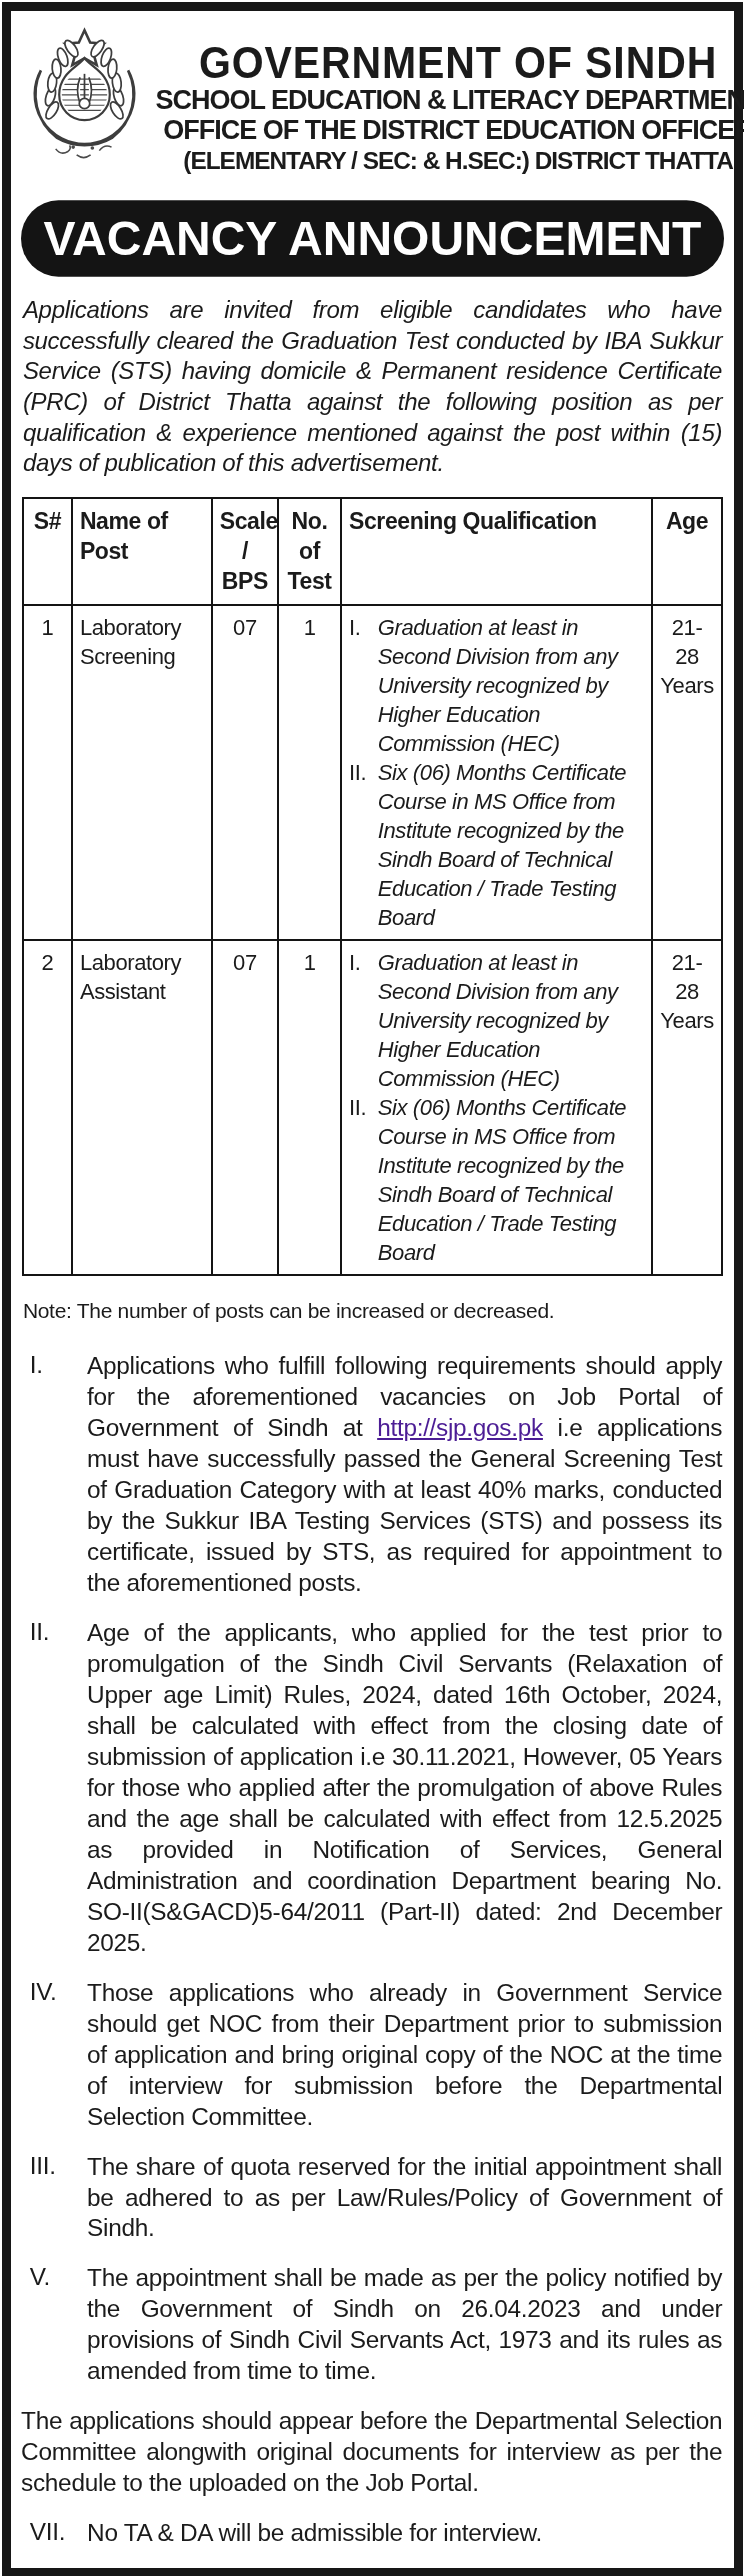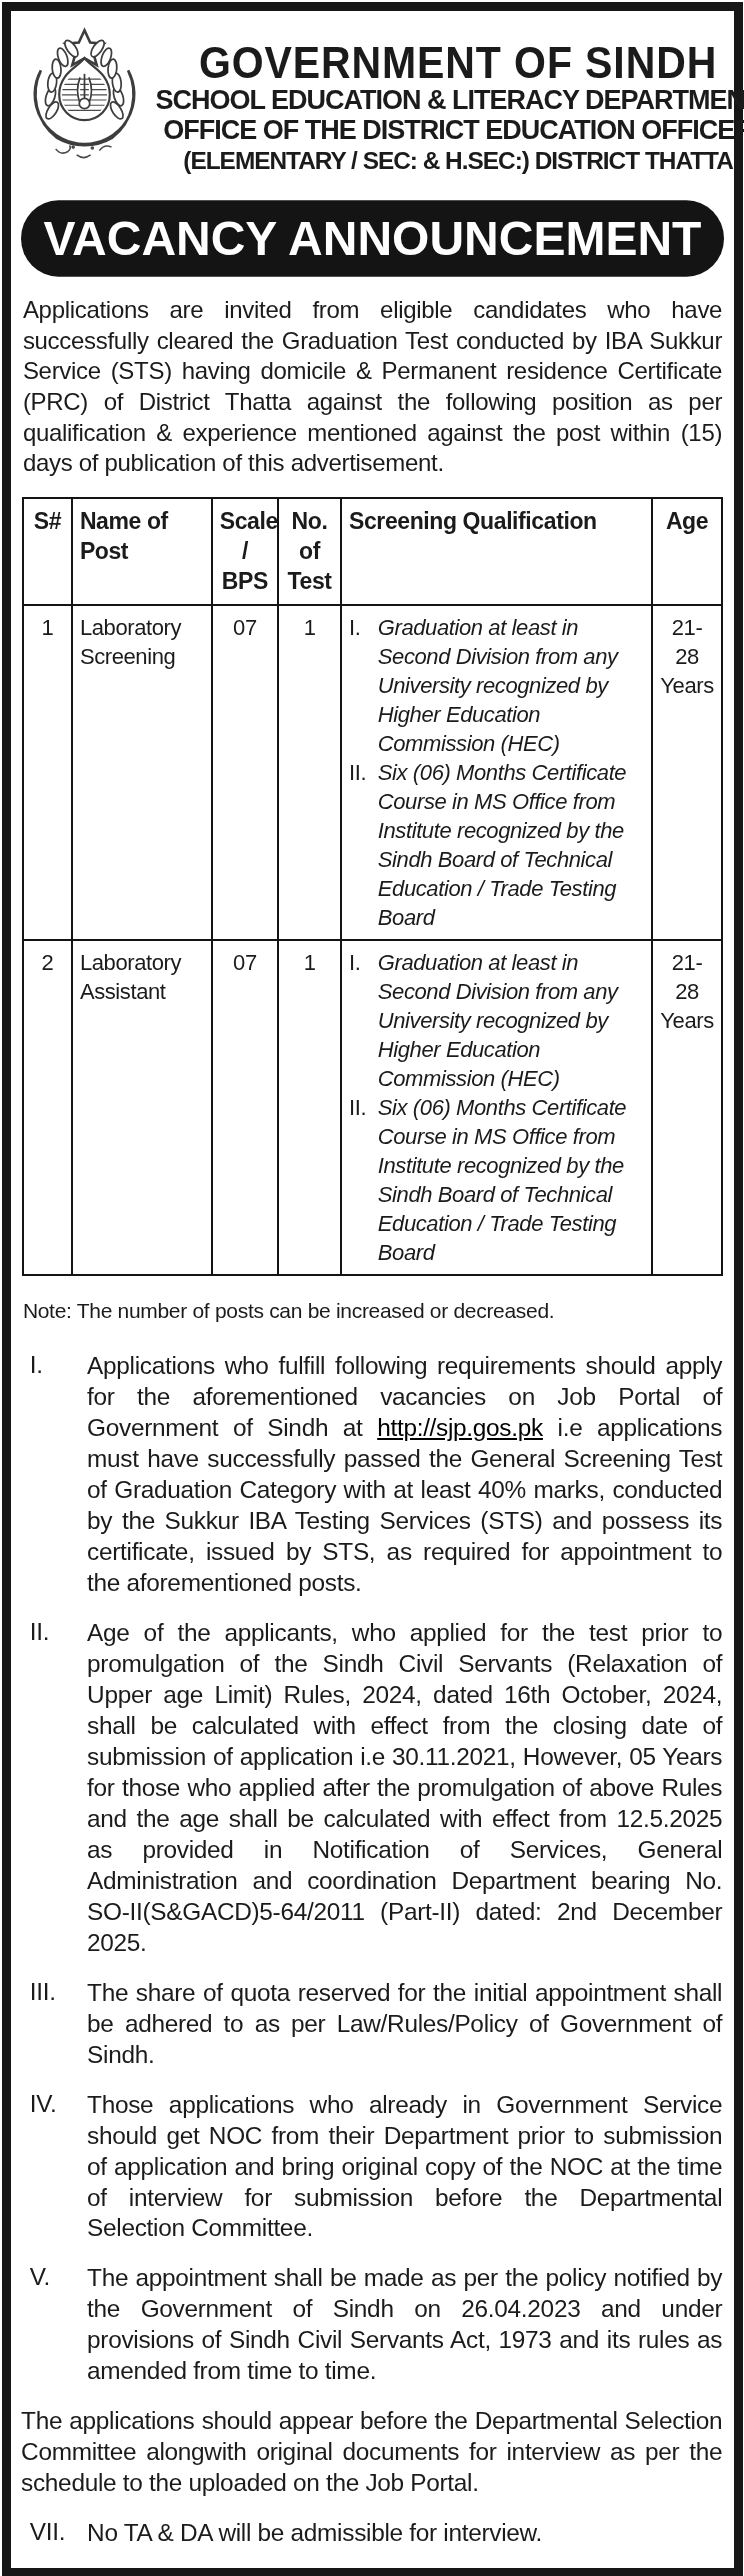--- a/index.html
+++ b/index.html
@@ -51,21 +51,21 @@
     display: flex; align-items: center; justify-content: center;
     color: #ffffff;
     font-size: 48px; font-weight: bold; letter-spacing: 0px;
     transform: scaleY(1.02);
     white-space: nowrap;
   }
 
   
   .intro {
     font-size: 24px; line-height: 1.28; text-align: justify;
-    margin: 3.5px 3.5px 12.2px 3.5px; letter-spacing: -0.3px;
+    margin: 3.5px 3.5px 12.2px 3.5px; letter-spacing: -0.3px; font-style: italic;
   }
 
   
   table.posts {
     width: calc(100% - 5.2px);
     margin: 5.2px 2.6px 8.7px 2.6px;
     border-collapse: collapse;
     table-layout: fixed;
   }
   table.posts th, table.posts td {
@@ -96,21 +96,21 @@
   .conds { margin: 5.2px 1.7px 0 1.7px; }
   .cond { display: flex; margin: 15.7px 0 19px 0; }
   .cond-num {
     flex: 0 0 66px; font-size: 24.4px; letter-spacing: -0.3px;
     padding-left: 8.7px;
   }
   .cond-text {
     flex: 1; font-size: 24.4px; line-height: 1.27; text-align: justify;
     letter-spacing: -0.3px; padding-right: 1.7px;
   }
-  .cond-text .link { text-decoration: underline; color: #000000; }
+  .cond-text .link { text-decoration: underline; color: #4c1d95; }
 </style>
 </head>
 <body>
 
 <div class="page">
   <div class="frame">
 
     <header class="masthead">
       <div class="emblem-wrap">
         <svg width="131" height="157" viewBox="0 0 150 180" fill="none" aria-hidden="true">
@@ -240,28 +240,28 @@
     <div class="conds">
       <div class="cond">
         <span class="cond-num">I.</span>
         <div class="cond-text"><span>Applications who fulfill following requirements should apply for the aforementioned vacancies on Job Portal of Government of Sindh at </span><a href="#" class="link">http://sjp.gos.pk</a><span> i.e applications must have successfully passed the General Screening Test of Graduation Category with at least 40% marks, conducted by the Sukkur IBA Testing Services (STS) and possess its certificate, issued by STS, as required for appointment to the aforementioned posts.</span></div>
       </div>
       <div class="cond">
         <span class="cond-num">II.</span>
         <div class="cond-text">Age of the applicants, who applied for the test prior to promulgation of the Sindh Civil Servants (Relaxation of Upper age Limit) Rules, 2024, dated 16th October, 2024, shall be calculated with effect from the closing date of submission of application i.e 30.11.2021, However, 05 Years for those who applied after the promulgation of above Rules and the age shall be calculated with effect from 12.5.2025 as provided in Notification of Services, General Administration and coordination Department bearing No. SO-II(S&amp;GACD)5-64/2011 (Part-II) dated: 2nd December 2025.</div>
       </div>
       <div class="cond">
+        <span class="cond-num">IV.</span>
+        <div class="cond-text">Those applications who already in Government Service should get NOC from their Department prior to submission of application and bring original copy of the NOC at the time of interview for submission before the Departmental Selection Committee.</div>
+      </div>
+      <div class="cond">
         <span class="cond-num">III.</span>
         <div class="cond-text">The share of quota reserved for the initial appointment shall be adhered to as per Law/Rules/Policy of Government of Sindh.</div>
       </div>
       <div class="cond">
-        <span class="cond-num">IV.</span>
-        <div class="cond-text">Those applications who already in Government Service should get NOC from their Department prior to submission of application and bring original copy of the NOC at the time of interview for submission before the Departmental Selection Committee.</div>
-      </div>
-      <div class="cond">
         <span class="cond-num">V.</span>
         <div class="cond-text">The appointment shall be made as per the policy notified by the Government of Sindh on 26.04.2023 and under provisions of Sindh Civil Servants Act, 1973 and its rules as amended from time to time.</div>
       </div>
       <div class="cond">
         <div class="cond-text">The applications should appear before the Departmental Selection Committee alongwith original documents for interview as per the schedule to the uploaded on the Job Portal.</div>
       </div>
       <div class="cond">
         <span class="cond-num">VII.</span>
         <div class="cond-text">No TA &amp; DA will be admissible for interview.</div>
       </div>

